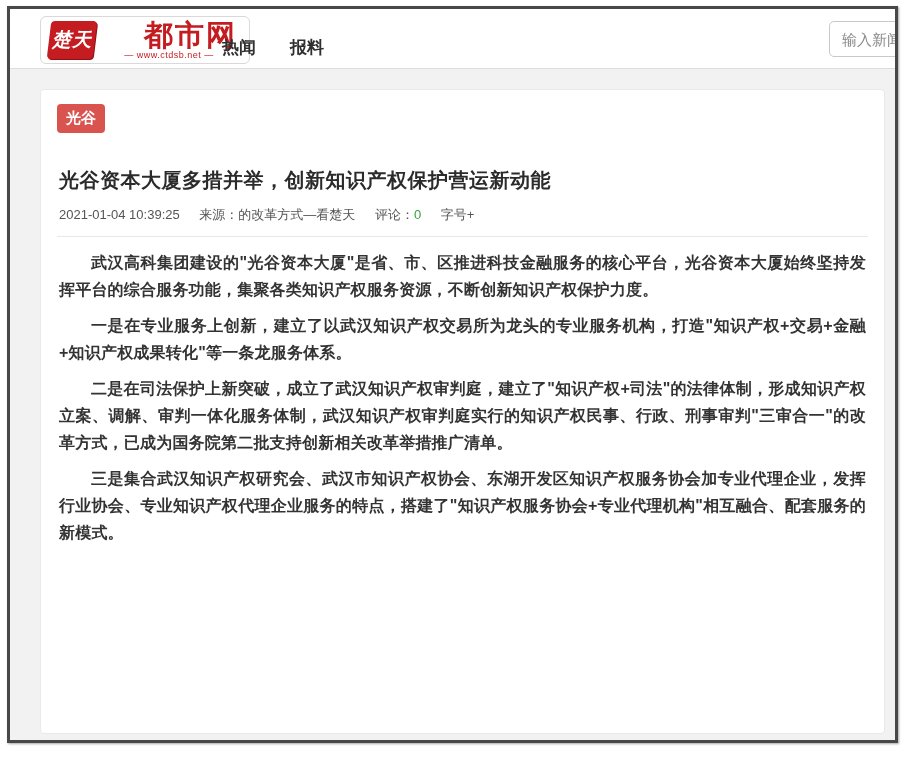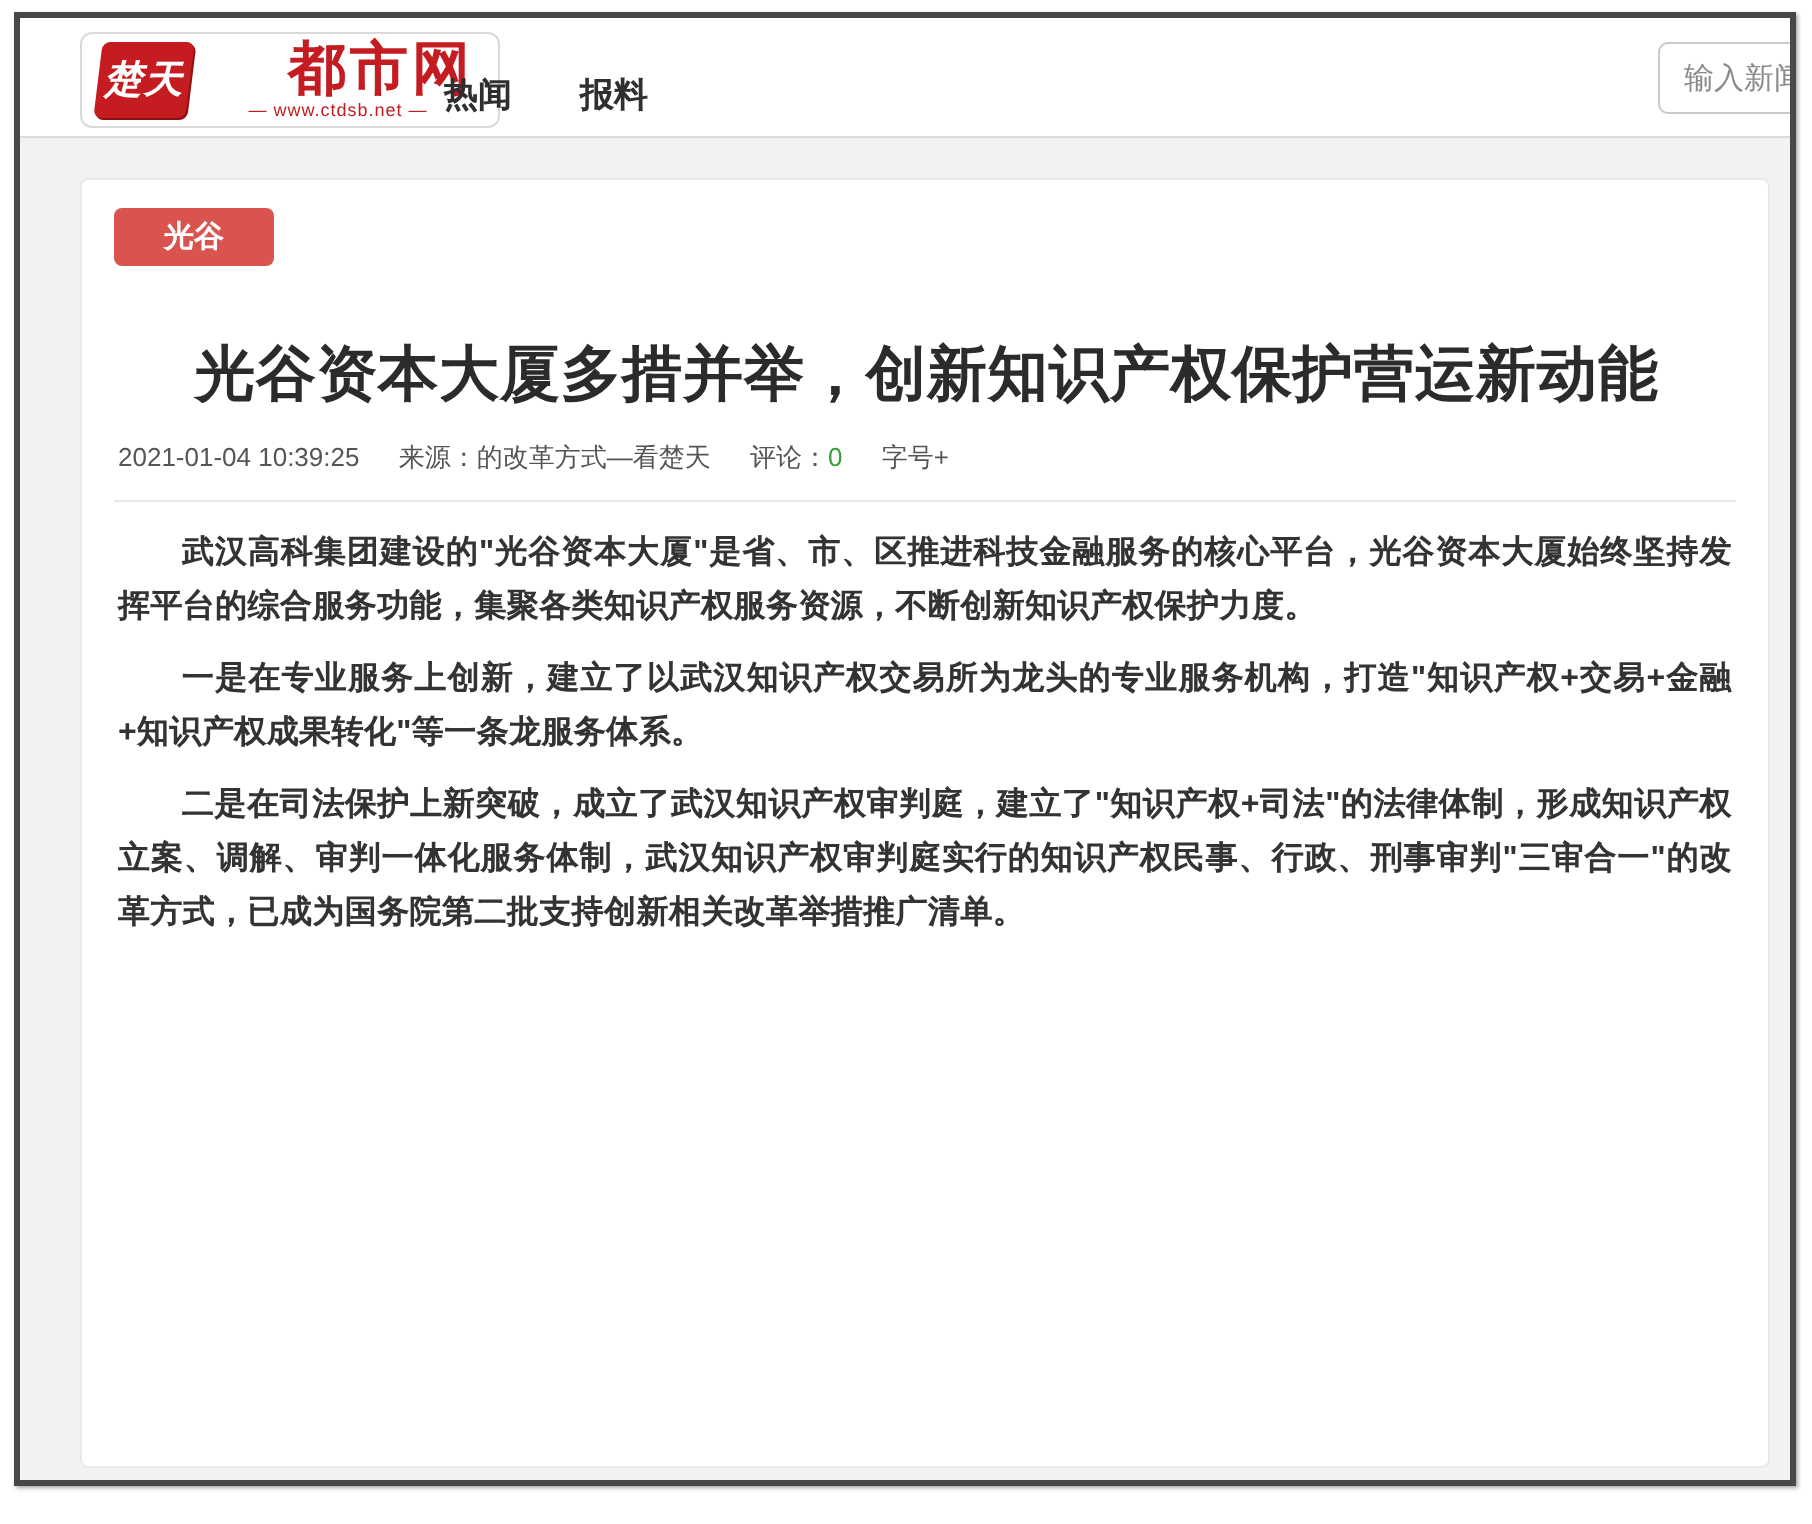--- a/index.html
+++ b/index.html
@@ -103,31 +103,30 @@
     border-radius: 4px;
     min-height: 645px;
     padding: 14px 16px 24px 16px;
   }
   .tag {
     display: inline-block;
     background: #d9534f;
     color: #ffffff;
     font-size: 15px;
     font-weight: bold;
-    padding: 5px 25px;
+    padding: 5px 9px;
     border-radius: 4px;
     cursor: pointer;
   }
   .title {
     margin: 34px 0 0 2px;
-    font-size: 30px;
+    font-size: 20px;
     font-weight: bold;
     color: #2b2b2b;
     letter-spacing: .5px;
-    text-align: center;
   }
   .meta {
     margin: 12px 0 0 2px;
     font-size: 13px;
     color: #555;
   }
   .meta > span { margin-right: 16px; }
   .meta .green { color: #36a03a; margin-right: 0; }
   .meta .sizer { cursor: pointer; }
   .divider {
@@ -182,18 +181,19 @@
         <span><span>评论：</span><span class="green">0</span></span>
         <span class="sizer">字号+</span>
       </div>
 
       <div class="divider"></div>
 
       <div class="content">
         <p>武汉高科集团建设的"光谷资本大厦"是省、市、区推进科技金融服务的核心平台，光谷资本大厦始终坚持发挥平台的综合服务功能，集聚各类知识产权服务资源，不断创新知识产权保护力度。</p>
         <p>一是在专业服务上创新，建立了以武汉知识产权交易所为龙头的专业服务机构，打造"知识产权+交易+金融+知识产权成果转化"等一条龙服务体系。</p>
         <p>二是在司法保护上新突破，成立了武汉知识产权审判庭，建立了"知识产权+司法"的法律体制，形成知识产权立案、调解、审判一体化服务体制，武汉知识产权审判庭实行的知识产权民事、行政、刑事审判"三审合一"的改革方式，已成为国务院第二批支持创新相关改革举措推广清单。</p>
+        <p>三是集合武汉知识产权研究会、武汉市知识产权协会、东湖开发区知识产权服务协会加专业代理企业，发挥行业协会、专业知识产权代理企业服务的特点，搭建了"知识产权服务协会+专业代理机构"相互融合、配套服务的新模式。</p>
       </div>
 
     </article>
   </div>
 
 </div>
 
 </body></html>

